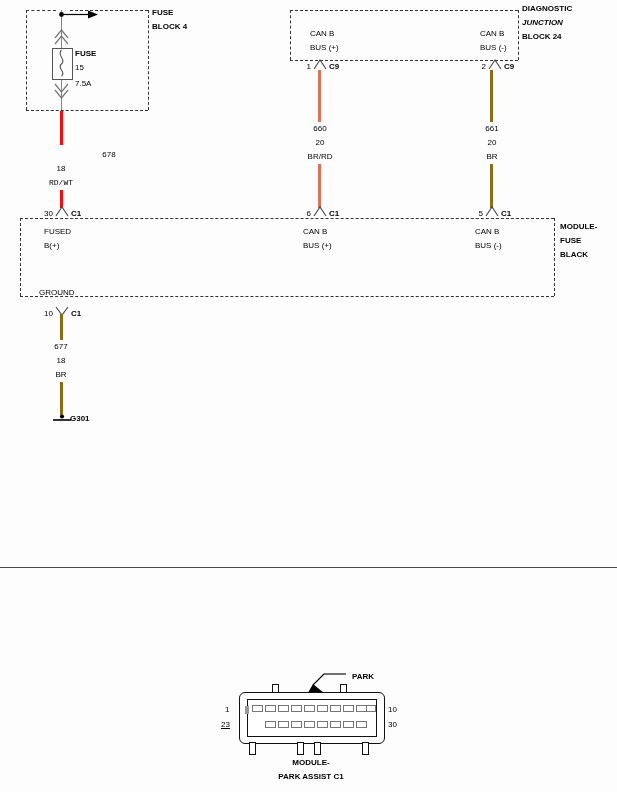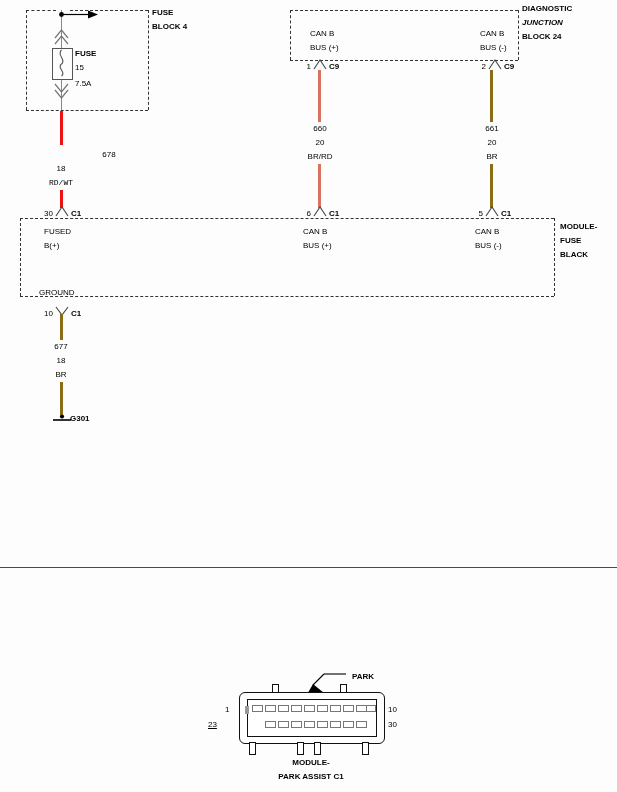--- a/index.html
+++ b/index.html
@@ -276,20 +276,20 @@
     <div class="cav" style="left:343px; top:721px; width:9px;"></div>
     <div class="cav" style="left:356px; top:721px; width:9px;"></div>
 
     <div class="tab" style="left:249px; top:742px; width:5px; height:11px;"></div>
     <div class="tab" style="left:297px; top:742px; width:5px; height:11px;"></div>
     <div class="tab" style="left:314px; top:742px; width:5px; height:11px;"></div>
     <div class="tab" style="left:362px; top:742px; width:5px; height:11px;"></div>
 
     <div class="lbl" style="left:225px; top:705px;">1</div>
     <div class="lbl" style="left:388px; top:705px;">10</div>
-    <div class="lbl" style="left:208px; top:720px;text-decoration:underline;">23</div>
+    <div class="lbl" style="left:221px; top:720px;text-decoration:underline;">23</div>
     <div class="lbl" style="left:388px; top:720px;">30</div>
 
     <div class="lbl b c" style="left:311px; top:758px;">MODULE-</div>
     <div class="lbl b c" style="left:311px; top:772px;">PARK ASSIST C1</div>
   </div>
 
 </div>
 
 </body></html>

